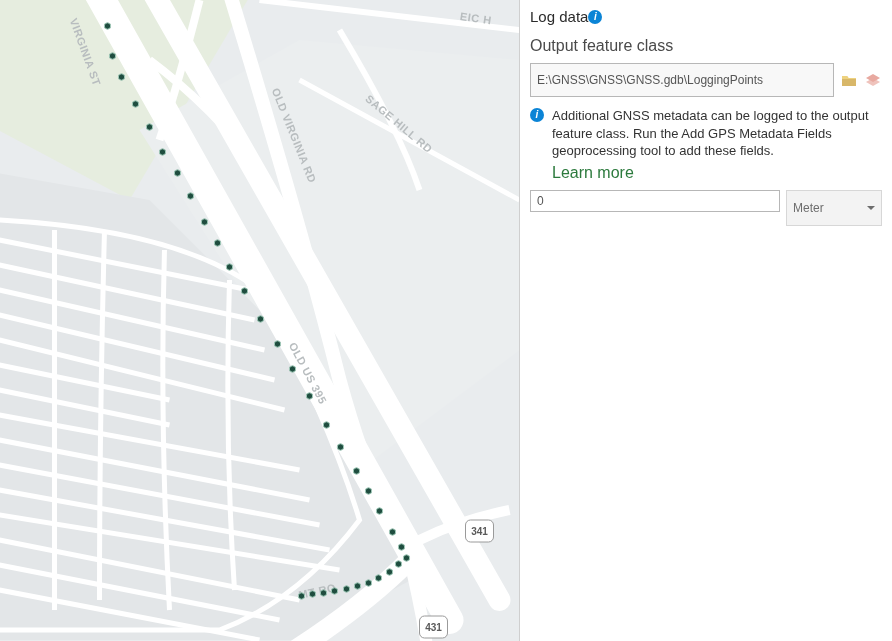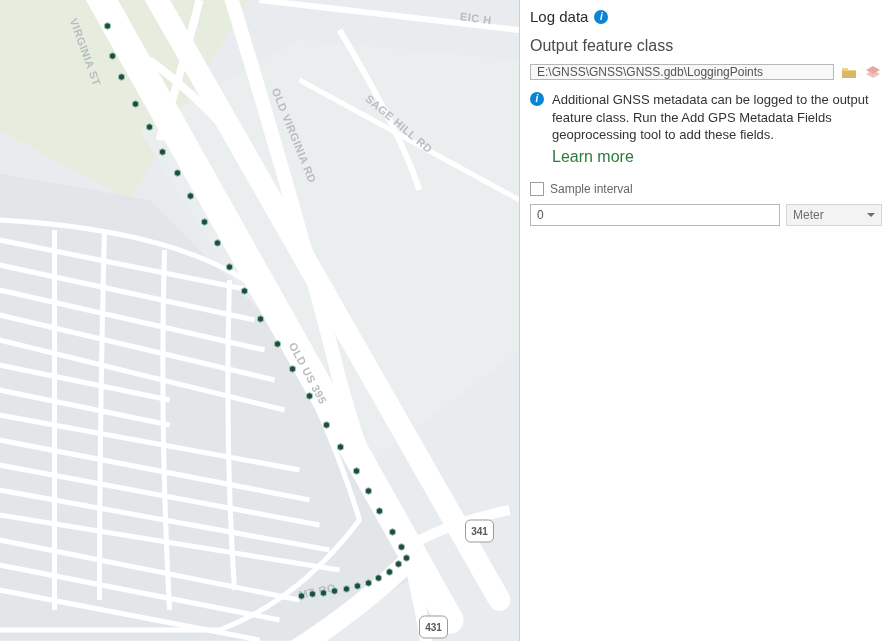--- a/index.html
+++ b/index.html
@@ -38,21 +38,20 @@
     background: #ffffff;
     padding: 6px 10px 10px 10px;
     box-sizing: border-box;
     display: flex;
     flex-direction: column;
     gap: 6px;
   }
   .pane-title {
     display: flex;
     align-items: center;
-    gap: 6px;
     font-size: 15px;
     color: #2b2b2b;
     margin: 2px 0 6px 0;
   }
   .info-icon {
     display: inline-flex;
     align-items: center;
     justify-content: center;
     width: 14px;
     height: 14px;
@@ -69,21 +68,21 @@
     color: #4a4a4a;
     margin-bottom: 2px;
   }
   .row-input {
     display: flex;
     align-items: center;
     gap: 6px;
   }
   .text-input {
     flex: 1 1 auto;
-    height: 16px;
+    height: 34px;
     border: 1px solid #b7b7b7;
     background: #f8f8f8;
     color: #555;
     font-size: 12px;
     padding: 0 6px;
     box-sizing: border-box;
   }
   .icon-btn {
     width: 18px;
     height: 18px;
@@ -139,21 +138,21 @@
     height: 22px;
     border: 1px solid #b7b7b7;
     background: #fff;
     color: #555;
     font-size: 12px;
     padding: 0 6px;
     box-sizing: border-box;
   }
   .unit-select {
     width: 96px;
-    height: 22px;
+    height: 36px;
     border: 1px solid #d7d7d7;
     background: #f3f3f3;
     color: #6d6d6d;
     font-size: 12px;
     padding: 0 18px 0 6px;
     box-sizing: border-box;
     position: relative;
     display: inline-flex;
     align-items: center;
     cursor: default;
@@ -318,24 +317,20 @@
     </div>
 
     <div class="hint-box">
       <span class="info-icon" style="flex:0 0 14px; margin-top:1px;">i</span>
       <div>
         <div class="hint-text">Additional GNSS metadata can be logged to the output feature class. Run the Add GPS Metadata Fields geoprocessing tool to add these fields.</div>
         <span class="learn-more">Learn more</span>
       </div>
     </div>
 
-    <div class="checkbox-row">
-      <span class="chk"></span>
-      <span class="chk-label">Sample interval</span>
-    </div>
 
     <div class="interval-row">
       <input type="text" class="num-input" value="0" style="">
       <div class="unit-select">
         <span>Meter</span>
       </div>
     </div>
   </div>
 
 </div>

